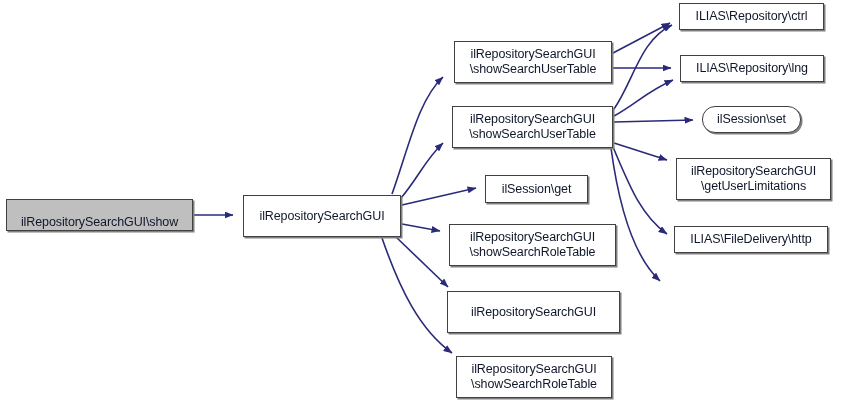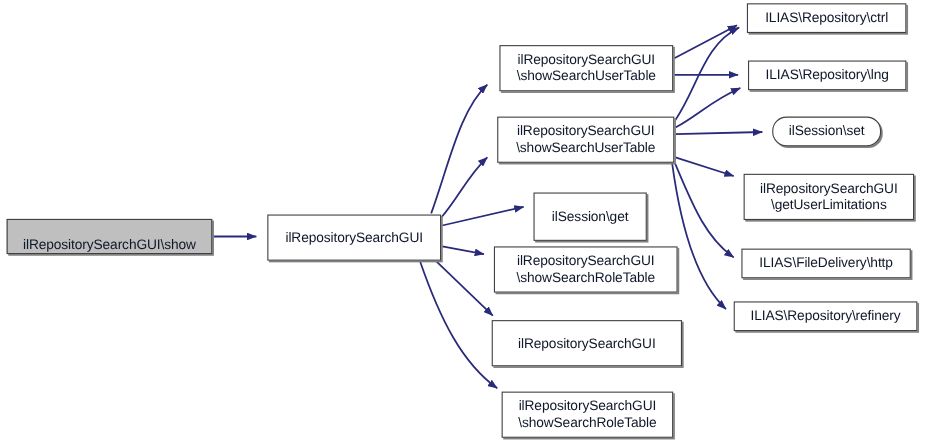--- a/index.html
+++ b/index.html
@@ -101,21 +101,21 @@
   <div class="node" style="left:454px; top:41px; width:158px; height:42px;">
     <span class="node-line">ilRepositorySearchGUI</span>
     <span class="node-line">\showSearchUserTable</span>
   </div>
 
   <div class="node" style="left:452px; top:106px; width:161px; height:42px;">
     <span class="node-line">ilRepositorySearchGUI</span>
     <span class="node-line">\showSearchUserTable</span>
   </div>
 
-  <div class="node" style="left:485px; top:175px; width:103px; height:44px;">
+  <div class="node" style="left:485px; top:175px; width:103px; height:28px;">
     <span class="node-line">ilSession\get</span>
   </div>
 
   <div class="node" style="left:449px; top:224px; width:167px; height:42px;">
     <span class="node-line">ilRepositorySearchGUI</span>
     <span class="node-line">\showSearchRoleTable</span>
   </div>
 
   <div class="node" style="left:447px; top:291px; width:173px; height:42px;">
     <span class="node-line">ilRepositorySearchGUI</span>
@@ -140,16 +140,13 @@
 
   <div class="node" style="left:676px; top:158px; width:155px; height:42px;">
     <span class="node-line">ilRepositorySearchGUI</span>
     <span class="node-line">\getUserLimitations</span>
   </div>
 
   <div class="node" style="left:674px; top:226px; width:154px; height:27px;">
     <span class="node-line">ILIAS\FileDelivery\http</span>
   </div>
 
-  <div class="node" style="left:667px; top:274px; width:167px; height:27px;">
-    <span class="node-line">ILIAS\Repository\refinery</span>
-  </div>
 </div>
 
 </body></html>

